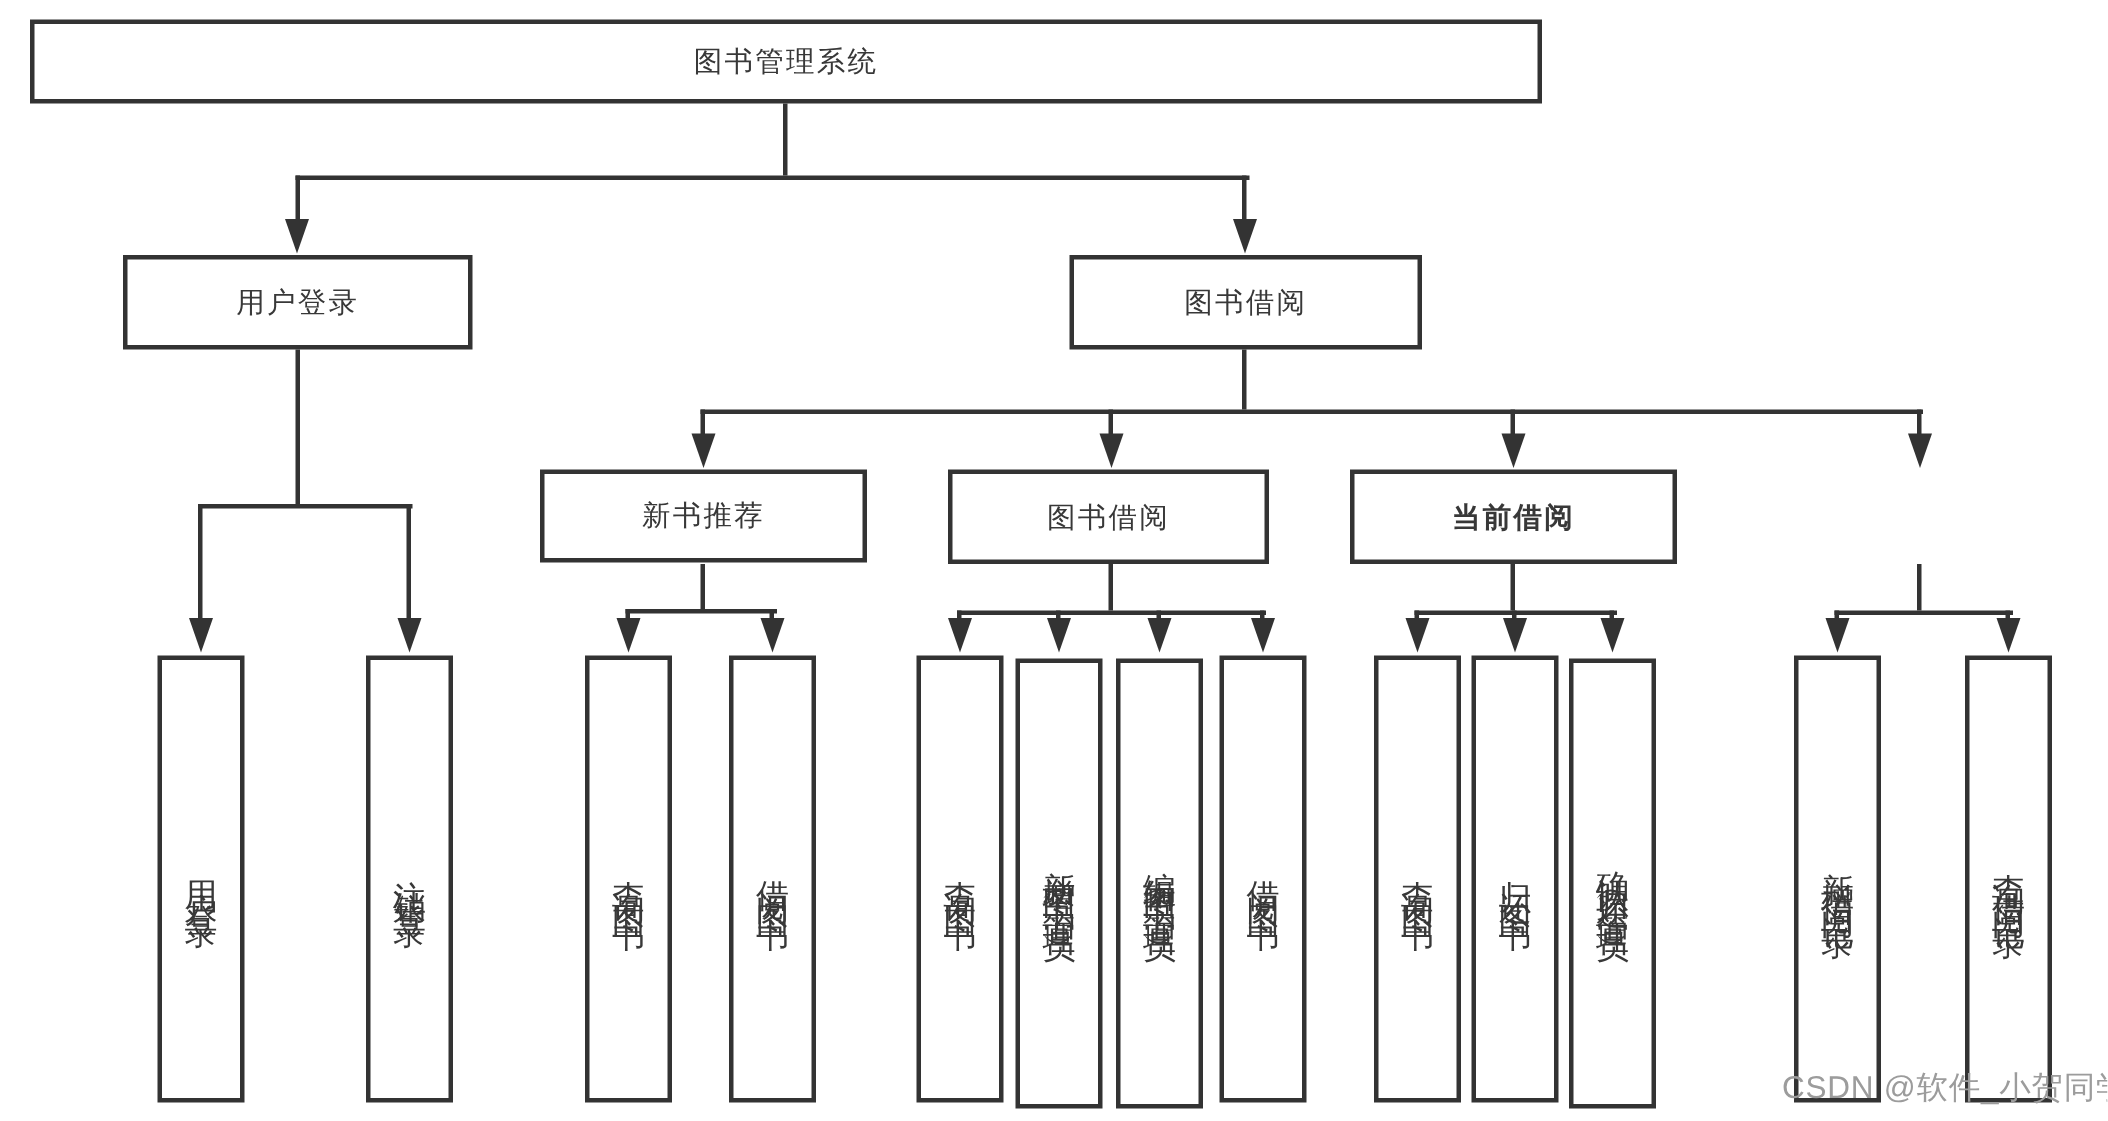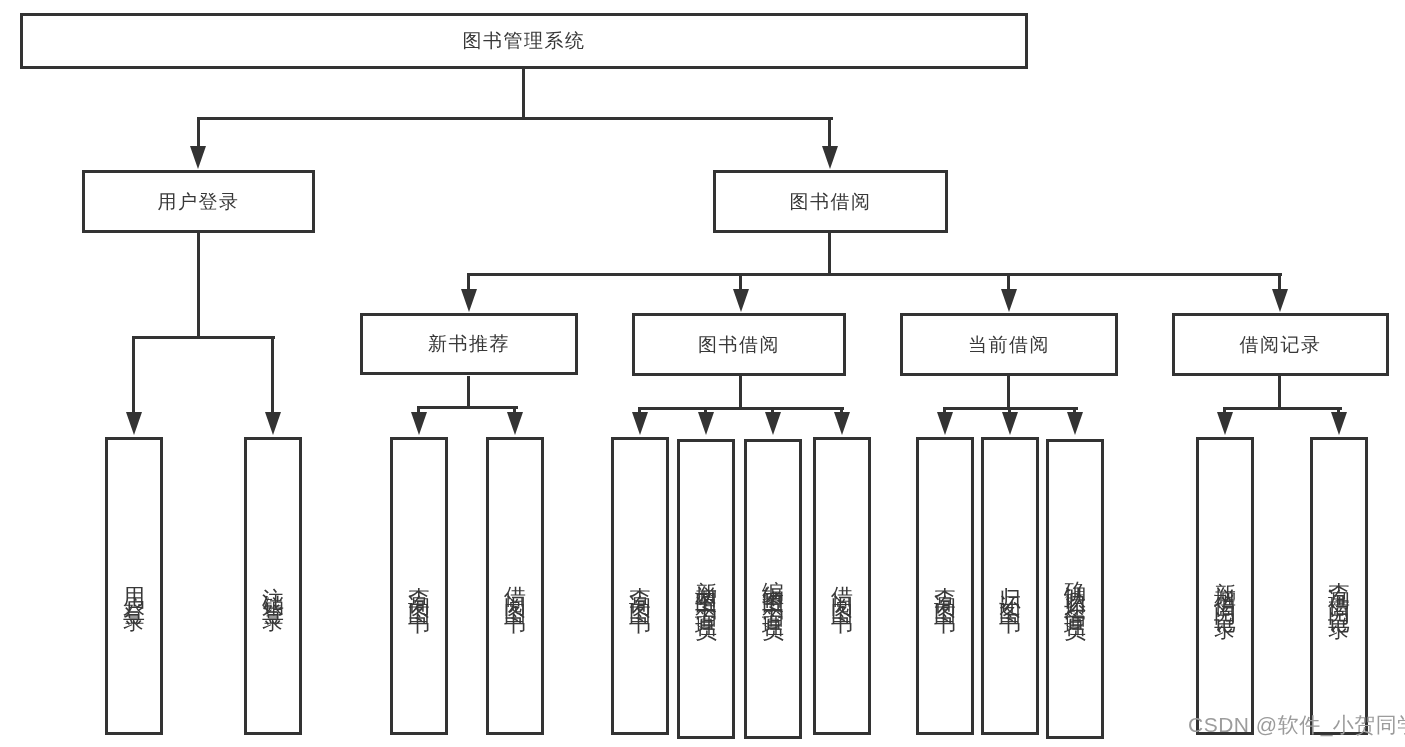--- a/index.html
+++ b/index.html
@@ -79,25 +79,22 @@
   <div class="arrow" style="left:1001px; top:289px;"></div>
   <div class="vline" style="left:1278px; top:273px; height:20px;"></div>
   <div class="arrow" style="left:1272px; top:289px;"></div>
 
   <div class="box" style="left:360px; top:313px; width:218px; height:62px;">
     <span class="hlabel">新书推荐</span>
   </div>
   <div class="box" style="left:632px; top:313px; width:214px; height:63px;">
     <span class="hlabel">图书借阅</span>
   </div>
-  <div class="box" style="left:900px; top:313px; width:218px; height:63px;">
+  <div class="box" style="left:900px; top:313px; width:218px; height:63px;font-weight:bold;">
     <span class="hlabel">当前借阅</span>
-  </div>
-  <div class="box" style="left:1172px; top:313px; width:217px; height:63px;">
-    <span class="hlabel">借阅记录</span>
   </div>
 
   <div class="vline" style="left:467px; top:376px; height:30px;"></div>
   <div class="hline" style="left:417px; top:406px; width:101px;"></div>
   <div class="vline" style="left:417px; top:406px; height:9px;"></div>
   <div class="arrow" style="left:411px; top:412px;"></div>
   <div class="vline" style="left:513px; top:406px; height:9px;"></div>
   <div class="arrow" style="left:507px; top:412px;"></div>
 
   <div class="vline" style="left:739px; top:376px; height:31px;"></div>

